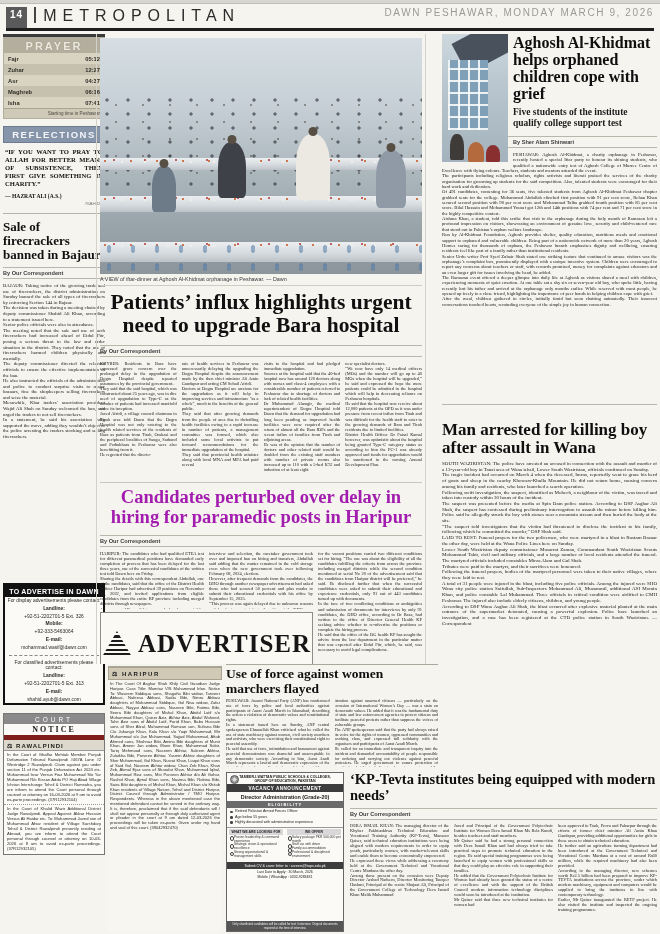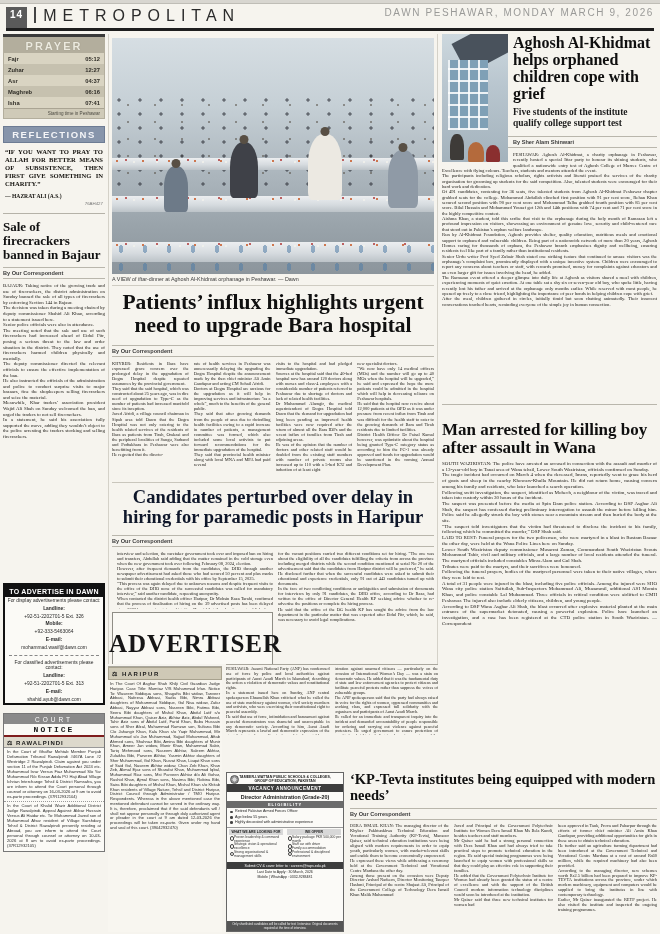--- a/index.html
+++ b/index.html
@@ -37,27 +37,27 @@
   .fire-body { height:292px; overflow:hidden; }
 
   .advbox { margin-top:8px; border:2px solid #111; background:#fbfaf6; }
   .advbox-title { background:#111; color:#fff; font-family:"Liberation Sans", sans-serif; font-size:7px; font-weight:bold; text-align:center; padding:2.5px 0; letter-spacing:0.3px; }
   .advbox .ln { font-family:"Liberation Sans", sans-serif; font-size:4.9px; text-align:center; color:#2a2a2a; padding:1px 2px; line-height:5.8px; }
   .advbox .lb { font-weight:bold; }
   .advbox .dash { border-top:1px dashed #888; margin:3px 4px; }
 
   .courtbox { margin-top:8px; border:1px solid #777; background:#fbfaf6; }
   .court-t1 { background:#8a8a8a; color:#fff; font-family:"Liberation Sans", sans-serif; font-size:6.5px; letter-spacing:3px; text-align:center; padding:1.5px 0; }
-  .court-t2 { font-family:Liberation Mono, monospace; font-size:8px; font-weight:bold; letter-spacing:2px; text-align:center; padding:1px 0; border-bottom:2px solid #7f1d1d; }
+  .court-t2 { font-family:Liberation Serif, serif; font-size:8px; font-weight:bold; letter-spacing:2px; text-align:center; padding:1px 0; border-bottom:5px solid #7f1d1d; }
   .court-city { background:#ddd9cc; font-family:"Liberation Sans", sans-serif; font-size:6px; font-weight:bold; letter-spacing:1px; padding:1.5px 3px; border-bottom:1px solid #999; }
   .court-body { font-family:"Liberation Sans", sans-serif; font-size:4.15px; line-height:4.9px; text-align:justify; padding:2px 3px; color:#2c2c2c; }
   .court-body + .court-body { border-top:1px dotted #999; }
 
   
-  .center { position:absolute; left:108px; top:34px; width:330px; height:630px; border-left:1px solid #d4d1c8; border-right:1px solid #d4d1c8; padding:4px 3px; overflow:hidden; }
+  .center { position:absolute; left:96px; top:34px; width:330px; height:630px; border-left:1px solid #d4d1c8; border-right:1px solid #d4d1c8; padding:4px 3px; overflow:hidden; }
   .photo { position:relative; width:100%; height:236px; overflow:hidden; background:linear-gradient(180deg,#d6dee3 0%,#c6d0d6 28%,#aeb8bf 55%,#99a3aa 80%,#8c959c 100%); }
   .ph-crowd { position:absolute; left:0; top:56px; width:100%; height:92px;
     background-image:radial-gradient(circle 2.6px at 7px 6px, rgba(42,44,52,.62) 60%, transparent 62%),
                      radial-gradient(circle 2.2px at 16px 11px, rgba(78,70,60,.5) 60%, transparent 62%);
     background-size:21px 14px, 27px 17px; }
   .ph-table { position:absolute; left:0; width:100%; background:linear-gradient(180deg,#eceef0 0%,#d6dbdf 55%,#bcc3c8 100%); }
   .ph-food { position:absolute; left:0; width:100%; height:6px;
     background-image:radial-gradient(circle 1.6px at 5px 3px, rgba(200,90,40,.8) 60%, transparent 62%),
                      radial-gradient(circle 1.4px at 14px 2px, rgba(170,40,40,.7) 60%, transparent 62%),
                      radial-gradient(circle 1.5px at 22px 4px, rgba(240,240,235,.9) 60%, transparent 62%);
@@ -65,22 +65,22 @@
   .ph-chairs { position:absolute; left:0; bottom:0; width:100%; height:34px;
     background-image:radial-gradient(ellipse 4px 6px at 9px 9px, rgba(80,124,166,.55) 60%, transparent 63%);
     background-size:24px 18px; }
   .fig { position:absolute; border-radius:45% 45% 12% 12%; }
   .fig .hd { position:absolute; left:50%; top:-7px; transform:translateX(-50%); width:9px; height:9px; border-radius:50%; background:#584f44; }
   .caption { font-family:"Liberation Sans", sans-serif; font-size:5.4px; color:#3a3a3a; padding:2px 0 3px; border-bottom:1px solid #cfccc2; }
   .bara-head { font-size:21.5px; line-height:23px; font-weight:bold; text-align:center; padding:5px 0 3px; color:#101010; }
   .cols { display:flex; gap:5px; }
   .col { flex:1; font-size:4.45px; line-height:5.05px; text-align:justify; white-space:pre-line; overflow:hidden; color:#23211c; }
   .bara-cols { height:122px; border-bottom:1px solid #c9c6bc; padding-bottom:2px; }
-  .hari-head { font-size:18.5px; line-height:19.5px; font-weight:bold; text-align:center; padding:5px 0 3px; color:#0f172a; }
-  .hari-grid { display:grid; grid-template-columns:1fr; grid-template-rows:58px 64px; gap:3px 5px; }
+  .hari-head { font-size:18.5px; line-height:19.5px; font-weight:bold; text-align:center; padding:5px 0 3px; color:#a21caf; }
+  .hari-grid { display:grid; grid-template-columns:1fr 1fr 1fr; grid-template-rows:58px 64px; gap:3px 5px; }
   .hari-col { font-size:4.45px; line-height:5.05px; text-align:justify; white-space:pre-line; overflow:hidden; color:#23211c; }
   .hari-c3 { grid-column:3; grid-row:1 / span 2; }
   .banner { grid-column:1 / span 2; grid-row:2; border:1px solid #8f8d85; background:#faf9f4; display:flex; align-items:center; justify-content:center; gap:6px; }
   .adv-logo { width:30px; height:26px; background:repeating-linear-gradient(#1c1c1c 0 2.2px, transparent 2.2px 4.4px); clip-path:polygon(50% 0, 100% 100%, 0 100%); }
   .adv-word { font-size:25px; font-weight:bold; letter-spacing:1px; color:#161616; }
 
   
   .rightcol { position:absolute; left:442px; top:34px; width:215px; height:736px; overflow:hidden; }
   .ag-photo { float:left; width:66px; height:128px; margin:0 5px 3px 0; position:relative; overflow:hidden; background:linear-gradient(180deg,#cdd8de 0%,#b9c6cf 40%,#a3b2bc 100%); }
   .ag-roof { position:absolute; right:-8px; top:-6px; width:60px; height:34px; background:#49525c; transform:rotate(-28deg); }
@@ -329,20 +329,21 @@
 
 <div class="classified">
   <div class="cls-bar">
     <span class="scales">⚖</span>
     <span>HARIPUR</span>
   </div>
   <div class="cls-body">In The Court Of Asghar Shah Khilji Civil Guardian Judge Haripur. Case Title: Mumtaz V/S Muhammad Irfan. Notice To: Waseem Siddiqua sons, Shagufta Bibi widow, Tanveer Abbasi, Nafeesa Abbasi, Sadia Bibi, Nimra Abbasi daughters of Muhammad Siddique, Gul Nisa widow, Zafar Abbasi, Nayyar Abbasi sons, Nasreen Bibi, Fatima Bibi, Seera Bibi daughters of Mishal Khan, Abdul Latif s/o Muhammad Khan, Qaiser Aziz, Akhtar Aziz, Abdul Waheed, Tahir Aziz sons of Abdul Latif, Farid Khan, Babu Hussain sons of Sher Afzal, Muhammad Ramzan son, Sultana Bibi C/o Jahangir Khan, Kala Khan s/o Yaqir Muhammad, Mir Muhammad s/o Jan Muhammad, Sajjad Muhammad, Aftab Ahmed sons, Shahnaz Bibi, Amina Bibi daughters of Munir Khan, Ameer Jan widow, Munir Khan, Muhammad Sabir, Tariq Mehmood sons, Naseem Akhtar, Saleem Akhtar, Zulaikha Bibi, Parveen Akhtar, Yasmin Akhtar daughters of Sher Muhammad, Gul Khan, Nusrat Khan, Liaqat Khan sons of Said Gul, Naseem Akhtar widow, Chan Zeb Khan, Khan Zeb, Akmal Ejaz sons of Sharafat Khan, Muhammad Iqbal, Muhammad Riaz sons, Mst Parveen Akhtar d/o Ali Gohar, Rashid Khan, Ajmal Khan sons, Nasima Bibi, Robina Bibi, Saira Bibi daughters of Mishal Khan, Mishal Khan s/o Khitab Khan residents of Village Nature, Tehsil and District Haripur, District Council through Administrator / TMO Haripur. Respondents. Whereas in the above mentioned case the mentioned defendant cannot be served in the ordinary way. It is, therefore, proclaimed that if the said defendants will / shall not appear personally or through duly authorized agent or pleader in the court at 9 am dated 12-03-2026 the proceedings will be taken ex-parte. Given under my hand and seal of this court. (39042932470)</div>
 </div>
 
 <div class="anp">
+  <div class="anp-head">Use of force against women marchers flayed</div>
   <div class="anp-cols">
     <div class="anp-col">PESHAWAR: Awami National Party (ANP) has condemned use of force by police and local authorities against participants of Aurat Azadi March in Islamabad, describing the action a violation of democratic values and constitutional rights.
 In a statement issued here on Sunday, ANP central spokesperson Ehsanullah Khan criticised what he called the use of state machinery against women, civil society members and activists, who were exercising their constitutional right to peaceful assembly.
 He said that use of force, intimidation and harassment against peaceful demonstrators was shameful and unacceptable in any democratic society. According to him, Aurat Azadi March represents a lawful and democratic expression of the struggle for gender equality, justice and fundamental human rights, and ANP firmly stands with these principles.
 Mr Khan said that the action of federal capital admin-</div>
     <div class="anp-col">istration against unarmed citizens — particularly on the occasion of International Women’s Day — was a stain on democratic values. He added that it was the fundamental duty of state and law enforcement agencies to protect citizens and facilitate peaceful protests rather than suppress the voices of vulnerable groups.
 The ANP spokesperson said that the party had always raised its voice for the rights of women, oppressed communities and working class, and expressed full solidarity with the organisers and participants of Aurat Azadi March.
 He called for an immediate and transparent inquiry into the incident and demanded accountability of people responsible for ordering and carrying out violence against peaceful protesters. He urged government to ensure protection of constitutional rights including freedom of expression and the right to peaceful assembly, for all citizens without discrimination. — Bureau Report</div>
   </div>
 </div>

